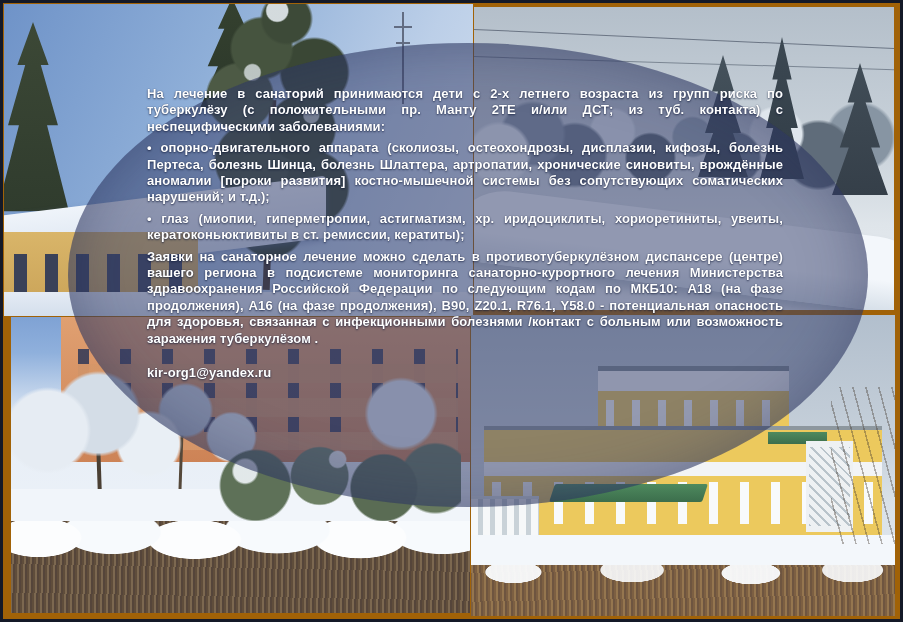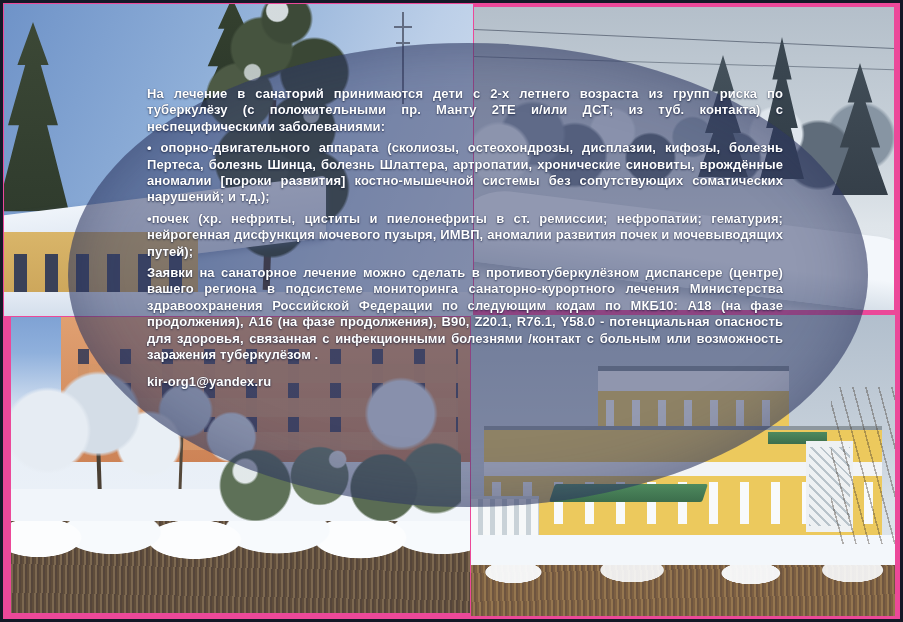--- a/index.html
+++ b/index.html
@@ -1,18 +1,18 @@
 <!DOCTYPE html>
 <html><head>
 <meta charset="utf-8">
 <style>
   html,body{margin:0;padding:0;background:#222;}
   .slide{
     position:relative;width:903px;height:622px;box-sizing:border-box;
-    border:3px solid #141927;background:#ec4899;overflow:hidden;
+    border:3px solid #141927;background:#a16207;overflow:hidden;
     font-family:"Liberation Sans", sans-serif;
     padding-left:28px;
   }
   .photo{position:absolute;overflow:hidden;z-index:1;}
   .shape{position:absolute;}
 
   
   .tl{left:1px;top:1px;width:469px;height:312px;
       background:linear-gradient(115deg,#6f93c8 0%,#8fafd8 38%,#bccfe8 72%,#d5e0ef 100%);}
   .tl-spruce-left{left:-10px;top:18px;width:78px;height:215px;
@@ -140,21 +140,21 @@
 
   
   .ellipse{position:absolute;left:65px;top:40px;width:800px;height:464px;z-index:2;
       border-radius:50%;background:rgba(56,66,110,.52);
       box-shadow:inset 0 0 60px rgba(28,36,74,.35);}
   .textblock{position:absolute;left:144px;top:83px;width:636px;z-index:3;
       color:#ffffff;font-weight:bold;font-size:13px;line-height:16.4px;
       text-align:justify;letter-spacing:.1px;
       text-shadow:0 1px 2px rgba(14,24,54,.7),0 0 1px rgba(14,24,54,.55);}
   .textblock p{margin:0 0 5px 0;}
-  .email{color:#ffffff;text-decoration:none;display:inline-block;margin-top:5px;}
+  .email{color:#ffffff;text-decoration:none;display:inline-block;margin-top:13px;}
 </style>
 </head>
 <body>
 
 <div class="slide">
 
   <div class="photo tl">
     <div class="shape tl-spruce-left"></div>
     <div class="shape tl-spruce-top"></div>
     <div class="shape tl-trunk"></div>
@@ -196,18 +196,18 @@
     <div class="shape br-snow"></div>
     <div class="shape br-hedge"></div>
     <div class="shape br-tree"></div>
   </div>
 
   <div class="ellipse"></div>
 
   <div class="textblock">
     <p>На лечение в санаторий принимаются дети с 2-х летнего возраста из групп риска по туберкулёзу (с положительными пр. Манту 2ТЕ и/или ДСТ; из туб. контакта) с неспецифическими заболеваниями:</p>
     <p>• опорно-двигательного аппарата (сколиозы, остеохондрозы, дисплазии, кифозы, болезнь Пертеса, болезнь  Шинца, болезнь Шлаттера, артропатии, хронические синовиты, врождённые аномалии [пороки развития] костно-мышечной системы без сопутствующих соматических нарушений; и т.д.);</p>
-    <p>•почек (хр. нефриты, циститы и пиелонефриты в ст. ремиссии; нефропатии; гематурия; нейрогенная дисфункция мочевого пузыря, ИМВП, аномалии развития почек и мочевыводящих путей);</p>
+    <p>• глаз (миопии, гиперметропии, астигматизм, хр. иридоциклиты, хориоретиниты, увеиты, кератоконьюктивиты в ст. ремиссии, кератиты);</p>
     <p>Заявки на санаторное лечение можно сделать в противотуберкулёзном диспансере (центре) вашего региона в подсистеме мониторинга санаторно-курортного лечения Министерства здравоохранения Российской Федерации по следующим кодам по МКБ10: А18 (на фазе продолжения), А16 (на фазе продолжения), B90, Z20.1, R76.1, Y58.0 - потенциальная опасность для здоровья, связанная с инфекционными болезнями /контакт с больным или возможность заражения туберкулёзом .</p>
     <a class="email" href="#">kir-org1@yandex.ru</a>
   </div>
 
 </div>
 
 </body></html>

